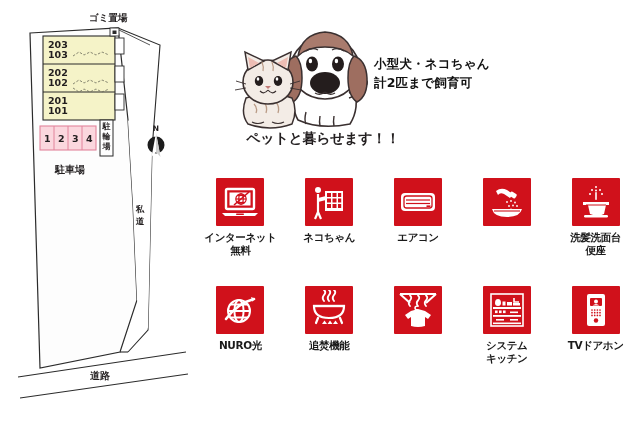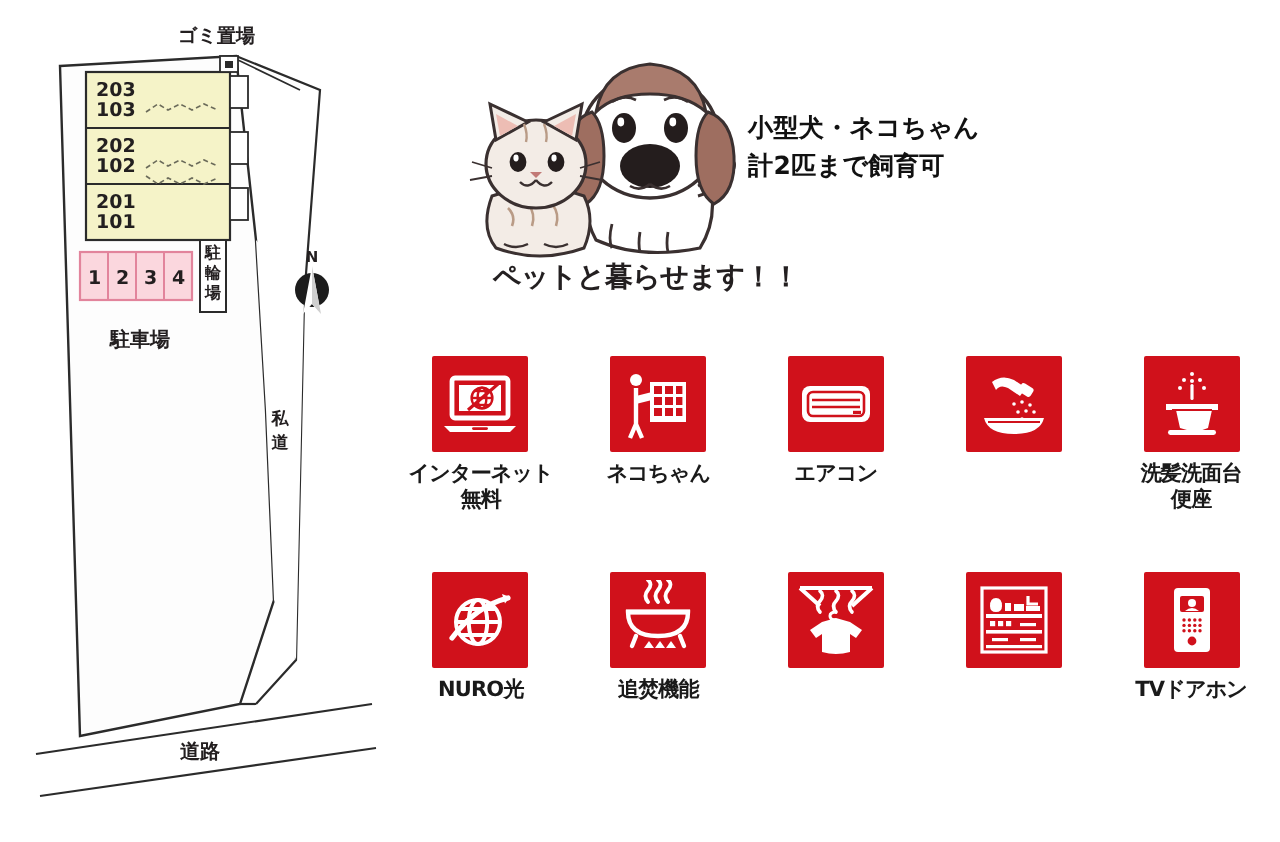--- a/index.html
+++ b/index.html
@@ -401,20 +401,24 @@
           </g>
           <rect x="6" y="25" width="28" height="1.8" fill="#fff"></rect>
 
           <g fill="#fff">
             <rect x="9" y="29" width="8" height="1.6"></rect>
             <rect x="23" y="21.5" width="8" height="1.6"></rect>
             <rect x="23" y="29" width="8" height="1.6"></rect>
           </g>
           <rect x="6" y="32.5" width="28" height="1.6" fill="#fff"></rect>
         </svg>
+      </div>
+      <div class="feature-label">
+        <div>システム</div>
+        <div>キッチン</div>
       </div>
     </div>
 
     <div class="feature">
       <div class="badge">
         <svg width="40" height="40" viewBox="0 0 40 40">
           <rect x="11" y="4" width="18" height="32" rx="2" fill="#fff"></rect>
           <rect x="14" y="8" width="12" height="8" rx="1" fill="#d0111b"></rect>
           <circle cx="20" cy="11.5" r="2" fill="#fff"></circle>
           <path d="M16.5,15.5 q3.5,-3 7,0 Z" fill="#fff"></path>

